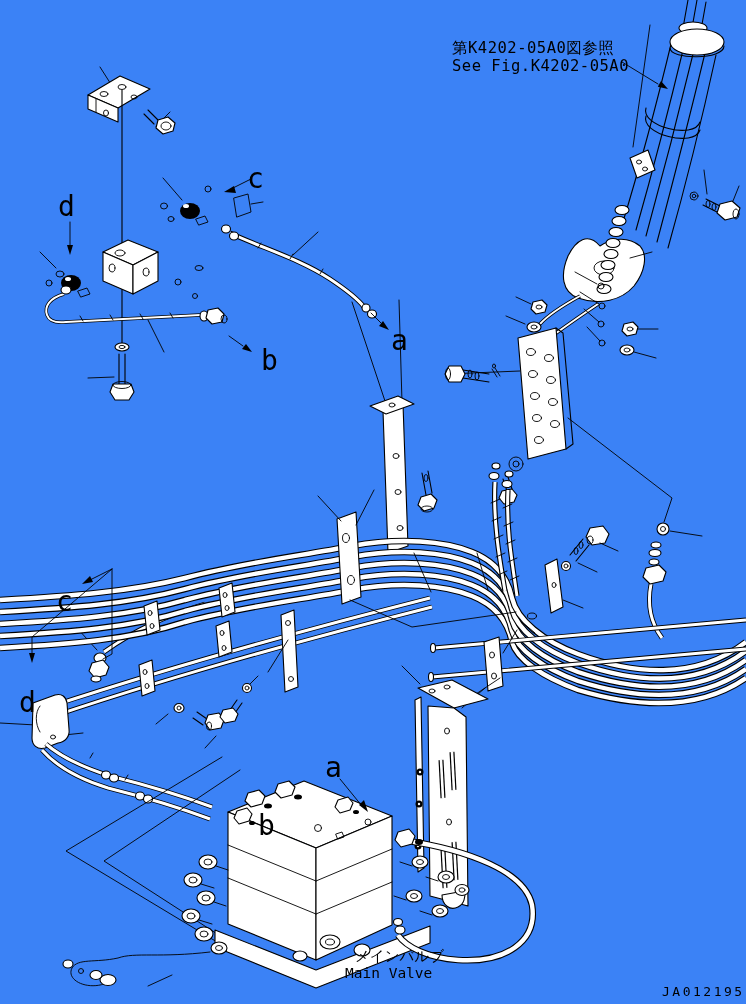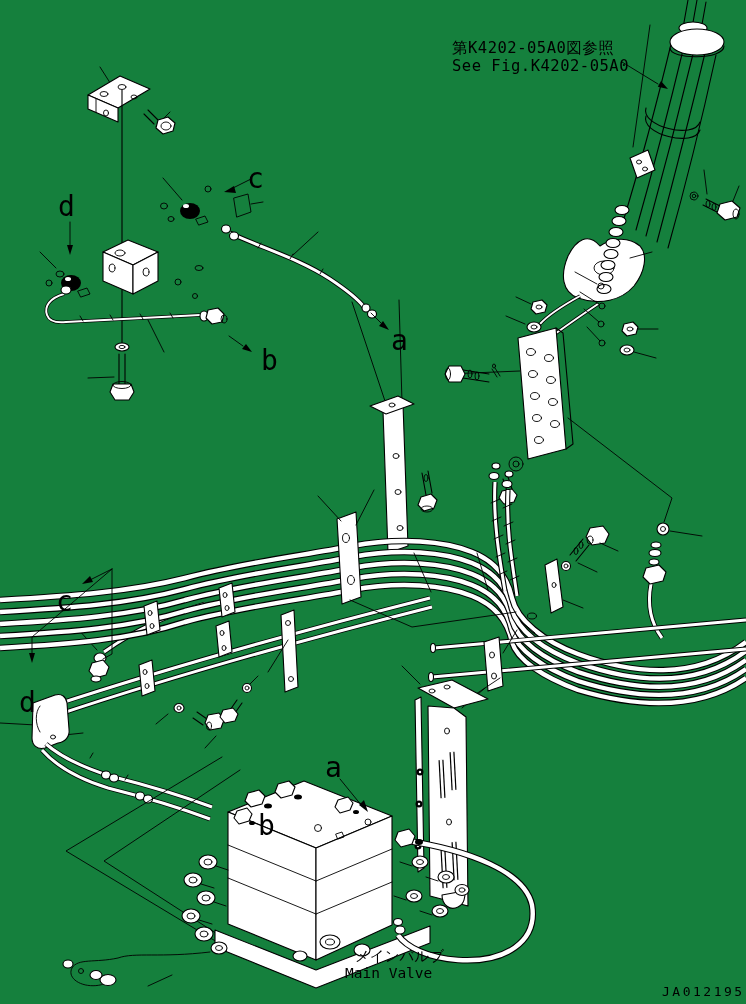--- a/index.html
+++ b/index.html
@@ -1,16 +1,16 @@
 <!DOCTYPE html>
 <html><head>
 <meta charset="utf-8">
 <style>
   html,body{margin:0;padding:0;background:#fff}
-  .page{position:relative;width:746px;height:1004px;background:#15803d;overflow:hidden}
+  .page{position:relative;width:746px;height:1004px;background:#3b82f6;overflow:hidden}
   svg{position:absolute;left:0;top:0}
   .ln{fill:none;stroke:#000;stroke-width:1.1;stroke-linecap:round;stroke-linejoin:round}
   .th{fill:none;stroke:#000;stroke-width:0.9;stroke-linecap:round}
   .wf{fill:#fff;stroke:#000;stroke-width:1.1;stroke-linejoin:round}
   .bf{fill:#000;stroke:none}
   .hb{fill:none;stroke:#000;stroke-width:6.6}
   .hw{fill:none;stroke:#fff;stroke-width:4.4}
   .pb{fill:none;stroke:#000;stroke-width:4.8}
   .pw{fill:none;stroke:#fff;stroke-width:3.0}
   .tb{fill:none;stroke:#000;stroke-width:3.4}

